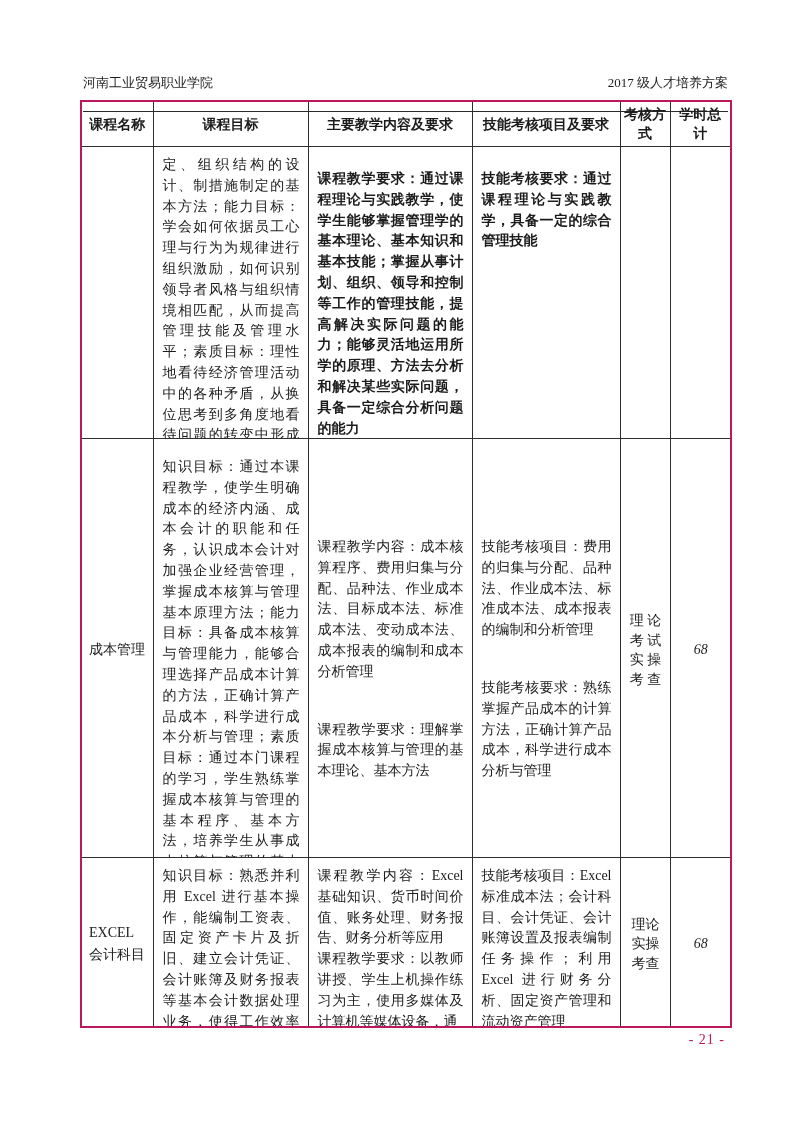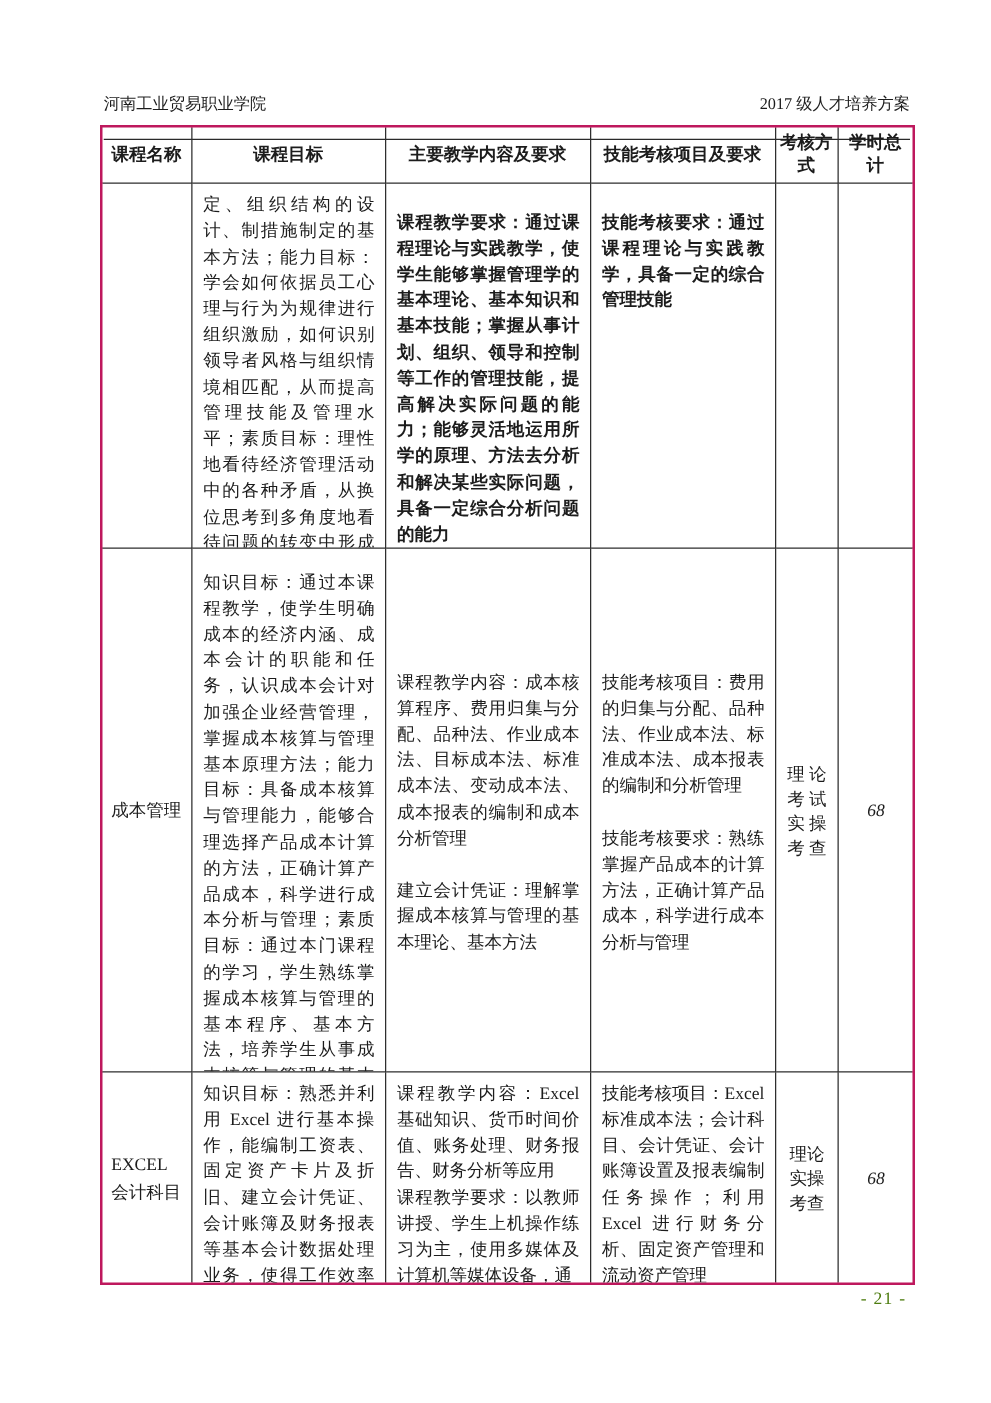--- a/index.html
+++ b/index.html
@@ -34,34 +34,34 @@
   }
   .cb { 
     box-sizing:border-box; overflow:hidden;
     padding:8px 8px 4px 9px;
     font-size:14px; line-height:20.8px;
   }
   .r1 .cb { height:291px; }
   .r2 .cb { height:418px; }
   .r3 .cb { height:168px; }
   .cb p { margin:0; text-align:justify; }
-  .cb.gap p + p { margin-top:21px; }
+  .cb.gap p + p { margin-top:37px; }
   .cb.nogap p + p { margin-top:0; }
   .cb.mid { display:flex; flex-direction:column; justify-content:center; }
   .cb.ctr { align-items:center; text-align:center; }
   .cb.namecell { font-size:14px; line-height:22px; text-align:left; padding-left:7px; padding-right:5px; }
   .cb.method { font-size:14px; line-height:19.5px; }
   .cb.hours { font-size:14px;font-style:italic; }
   .pt22 { padding-top:22px !important;font-weight:bold; }
   .pt18 { padding-top:18px !important; }
   .pt98 { padding-top:98px !important; }
   
   .page-footer {
     position:absolute; top:1032px; right:68px;
-    font-size:14px; letter-spacing:1px; color:#4d7c0f;
+    font-size:14px; letter-spacing:1px; color:#be185d;
   }
 </style>
 </head>
 <body>
 
 <div class="page">
 
   <div class="page-header">
     <span>河南工业贸易职业学院</span>
     <span>2017 级人才培养方案</span>
@@ -122,21 +122,21 @@
           </div>
         </td>
         <td>
           <div class="cb pt18">
             <p>知识目标：通过本课程教学，使学生明确成本的经济内涵、成本会计的职能和任务，认识成本会计对加强企业经营管理，掌握成本核算与管理基本原理方法；能力目标：具备成本核算与管理能力，能够合理选择产品成本计算的方法，正确计算产品成本，科学进行成本分析与管理；素质目标：通过本门课程的学习，学生熟练掌握成本核算与管理的基本程序、基本方法，培养学生从事成本核算与管理的基本素质和基本技能</p>
           </div>
         </td>
         <td>
           <div class="cb gap pt98">
             <p>课程教学内容：成本核算程序、费用归集与分配、品种法、作业成本法、目标成本法、标准成本法、变动成本法、成本报表的编制和成本分析管理</p>
-            <p>建立会计凭证：理解掌握成本核算与管理的基本理论、基本方法</p>
+            <p>课程教学要求：理解掌握成本核算与管理的基本理论、基本方法</p>
           </div>
         </td>
         <td>
           <div class="cb gap pt98">
             <p>技能考核项目：费用的归集与分配、品种法、作业成本法、标准成本法、成本报表的编制和分析管理</p>
             <p>技能考核要求：熟练掌握产品成本的计算方法，正确计算产品成本，科学进行成本分析与管理</p>
           </div>
         </td>
         <td>
           <div class="cb mid ctr method">

